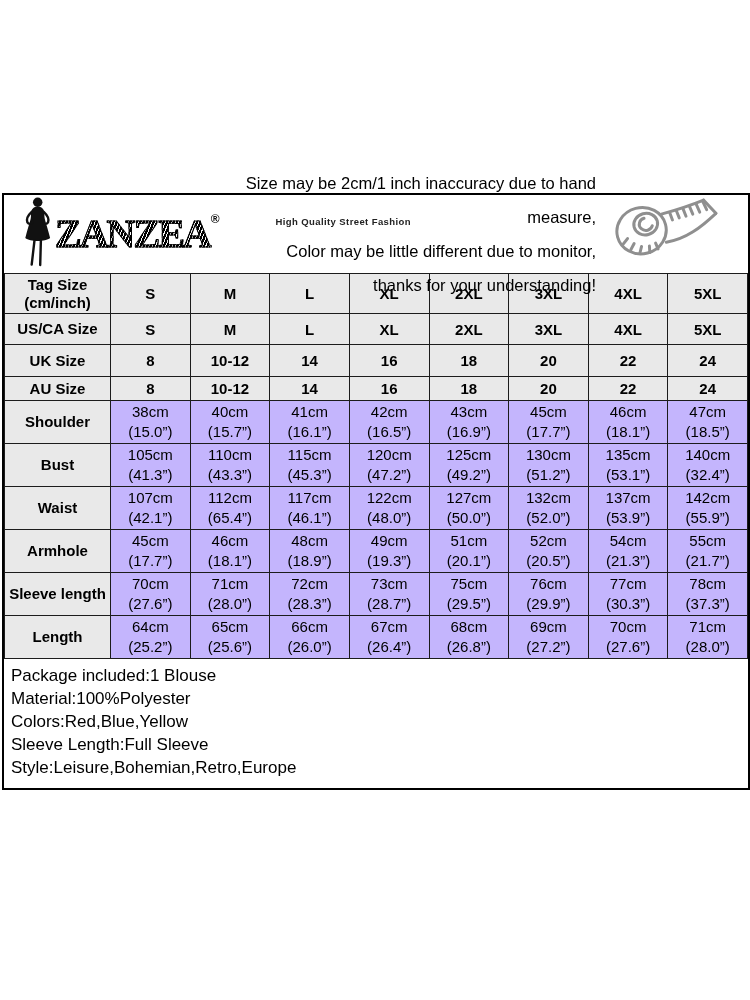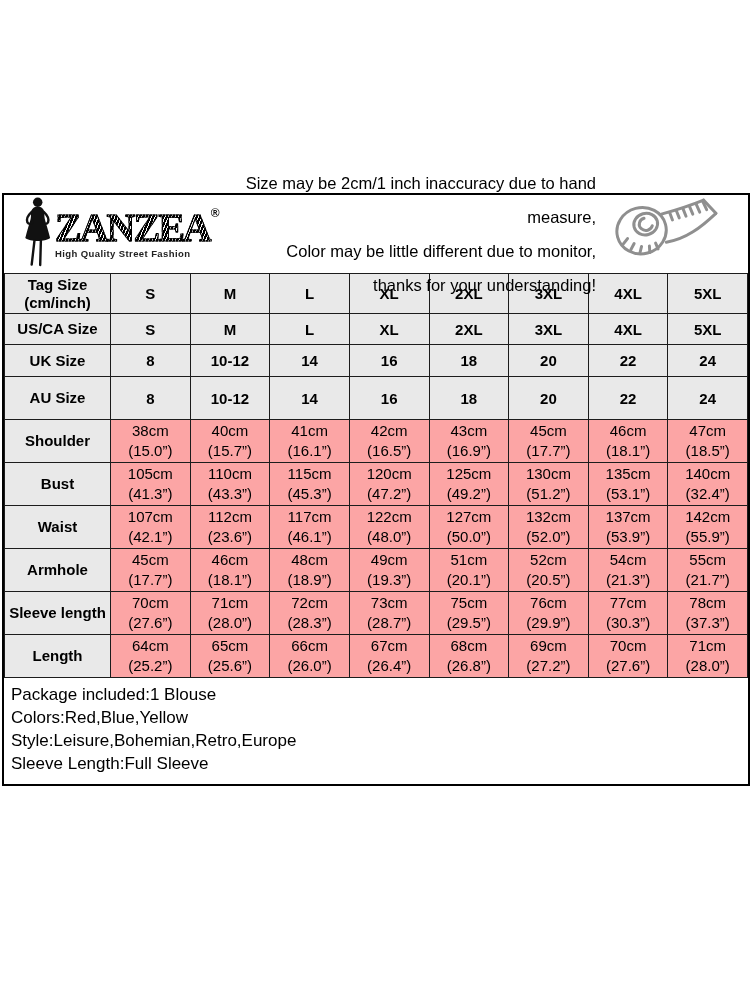--- a/index.html
+++ b/index.html
@@ -12,53 +12,53 @@
 
   .chart {
     position:absolute; top:193px; left:2px; width:744px;
     border:2px solid #000; background:#fff;
   }
 
   
   .header-row { height:78px; display:flex; align-items:center; }
   .logo { display:flex; align-items:center; gap:3px; padding-left:16px; width:196px; flex:0 0 auto; }
   .logo-figure { flex:0 0 auto; }
-  .logo-text { display:flex; flex-direction:column; align-items:flex-start; margin-left:-2px; }
+  .logo-text { display:flex; align-items:flex-start; margin-left:-2px;gap:36px; }
   .brand-line { display:flex; align-items:flex-start; line-height:1; }
   .brand {
     font-family:"Liberation Serif", serif; font-weight:700;
     font-size:40px; line-height:0.95; letter-spacing:-2px; color:#111;
   }
   @supports ((-webkit-background-clip:text) or (background-clip:text)) {
     .brand {
       background:repeating-linear-gradient(112deg,#000 0 2.1px,#f7f7f7 2.1px 3.1px);
       -webkit-background-clip:text; background-clip:text; color:transparent;
       -webkit-text-stroke:1px #000;
     }
   }
   .reg { font-size:12px; font-weight:700; margin-top:-2px; margin-left:1px; color:#111; }
-  .tagline { font-size:9.5px; font-weight:700; letter-spacing:0.4px; color:#222; margin-top:1px; white-space:nowrap; }
+  .tagline { font-size:9.5px; font-weight:700; letter-spacing:0.4px; color:#222; margin-top:1px; white-space:nowrap;margin-left:20px; }
 
   .notice { flex:1 1 auto; text-align:right; font-size:16.5px; line-height:34px; padding-right:6px; }
 
   .tape { flex:0 0 auto; width:132px; padding-right:14px; display:flex; justify-content:center; }
 
   
   table { width:100%; border-collapse:collapse; table-layout:fixed; }
   th, td {
     border:1.5px solid #1c1c1c; text-align:center; vertical-align:middle;
     padding:0; overflow:hidden;
   }
   th.lbl { background:#e9e9e9; font-weight:700; font-size:15px; line-height:18px; }
   td.sz  { background:#e9e9e9; font-weight:700; font-size:15px; }
-  td.ms  { background:#fca5a5; font-weight:400; font-size:15px; line-height:20px; }
+  td.ms  { background:#c4b5fd; font-weight:400; font-size:15px; line-height:20px; }
   tr.size-r0 { height:40px;padding-left:46px; }
   tr.size-r1 { height:31px;padding-left:48px; }
   tr.size-r2 { height:32px; }
-  tr.size-r3 { height:43px; }
+  tr.size-r3 { height:24px; }
   tr.meas-row { height:43px;padding-left:27px; }
 
   
   .details { padding:5px 6px 9px 7px; font-size:17px; line-height:23px; }
   .details div { white-space:nowrap; }
 </style>
 </head>
 <body>
 
 <div class="page">
@@ -260,21 +260,21 @@
             </td>
           </tr>
           <tr class="meas-row">
             <th class="lbl">Waist</th>
             <td class="ms">
               <div>107cm</div>
               <div>(42.1”)</div>
             </td>
             <td class="ms">
               <div>112cm</div>
-              <div>(23.6”)</div>
+              <div>(65.4”)</div>
             </td>
             <td class="ms">
               <div>117cm</div>
               <div>(46.1”)</div>
             </td>
             <td class="ms">
               <div>122cm</div>
               <div>(48.0”)</div>
             </td>
             <td class="ms">
@@ -397,19 +397,20 @@
             <td class="ms">
               <div>71cm</div>
               <div>(28.0”)</div>
             </td>
           </tr>
         </tbody>
     </table>
 
     <div class="details">
       <div>Package included:1 Blouse</div>
+      <div>Material:100%Polyester</div>
       <div>Colors:Red,Blue,Yellow</div>
+      <div>Sleeve Length:Full Sleeve</div>
       <div>Style:Leisure,Bohemian,Retro,Europe</div>
-      <div>Sleeve Length:Full Sleeve</div>
     </div>
 
   </div>
 </div>
 
 </body></html>

